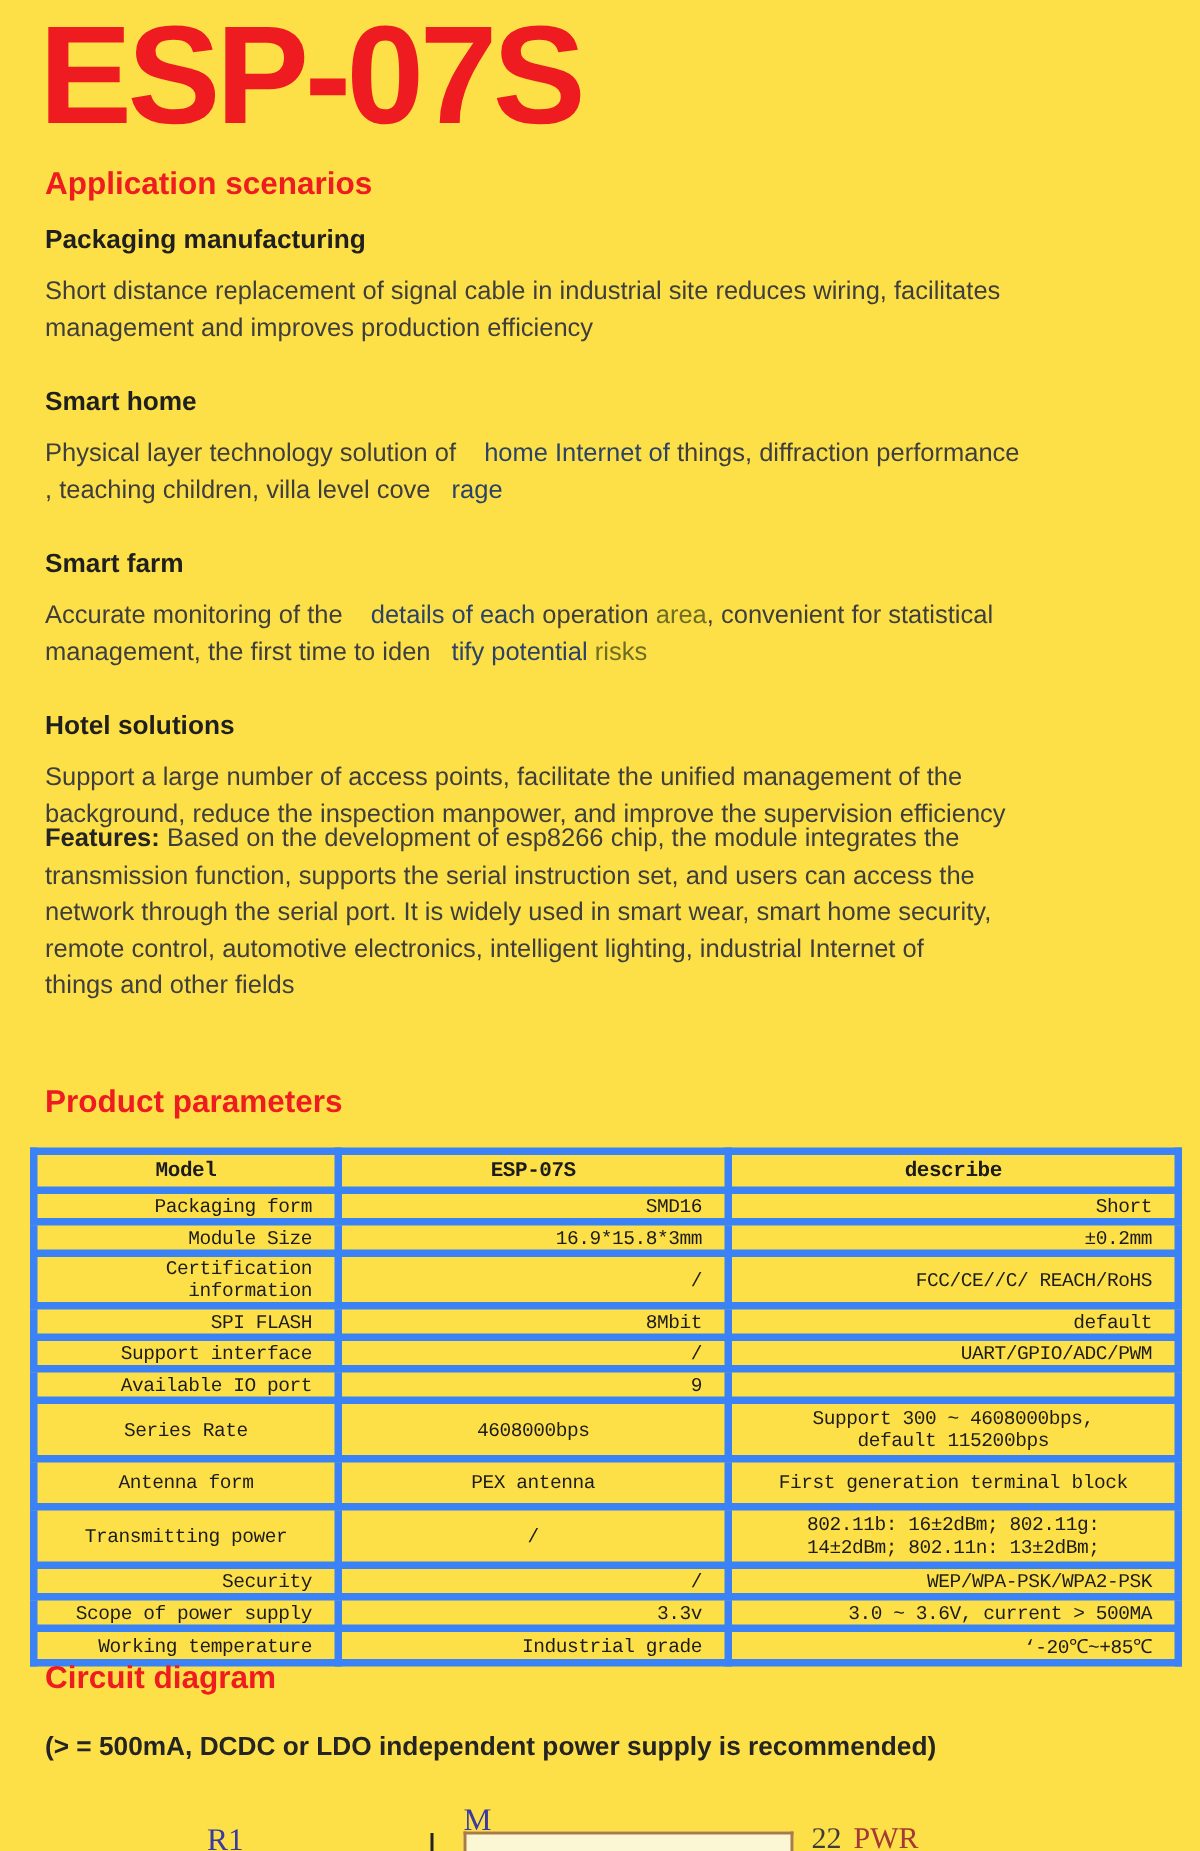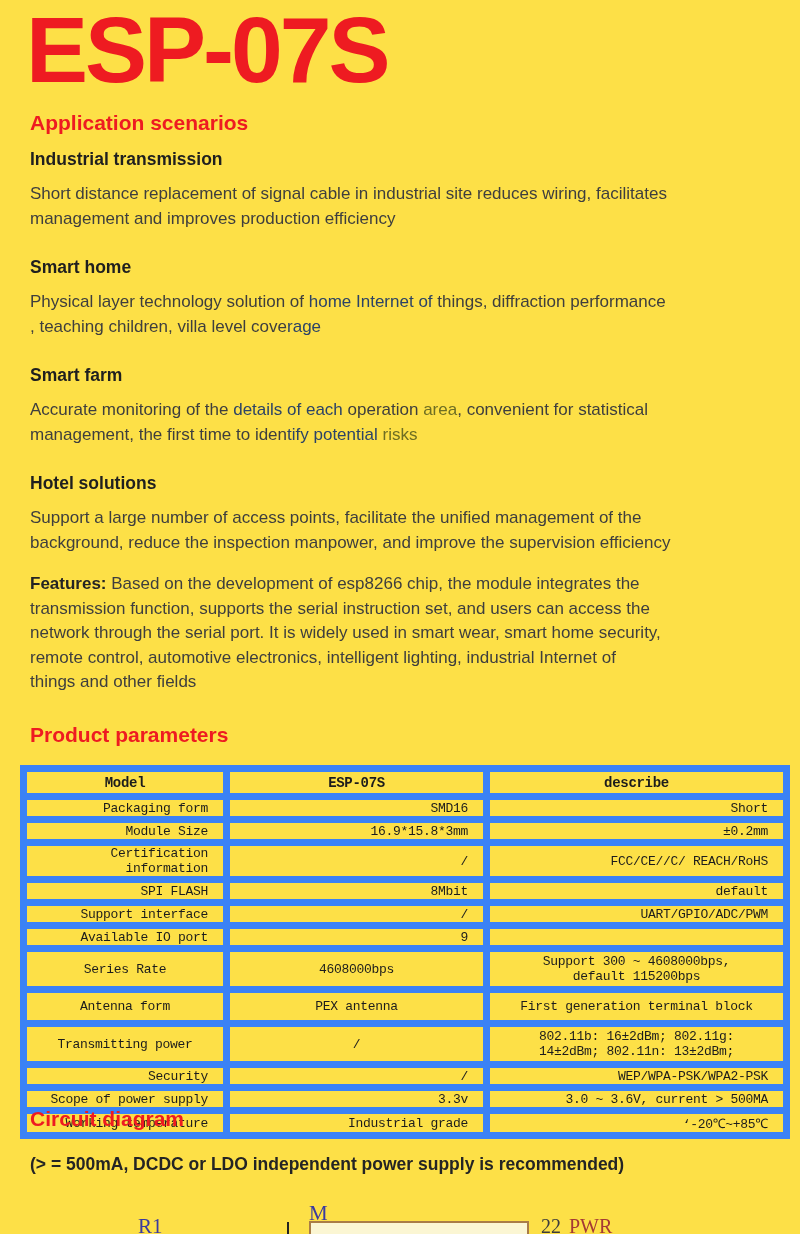--- a/index.html
+++ b/index.html
@@ -31,33 +31,33 @@
     color:#1f1f1f;line-height:22px;
   }
   
   .para{
     left:30px;width:748px;
     font-size:17px;line-height:24.5px;
     color:#3e3e3e;
     white-space:pre-wrap;
   }
   .para .ink{color:#3e3e3e;text-align:right;}
-  .para .blue{color:#2c4366;}
+  .para .blue{color:#2c4366;margin-left:14px;}
   .para .olive{color:#6e6e23;}
   .para b{color:#242424;}
   
   .params-table{
     left:20px;top:765px;width:763px;
     border-collapse:collapse;
     table-layout:fixed;
     font-family:"Liberation Mono","DejaVu Sans Mono",monospace;
     font-size:13px;color:#1c1c1c;
   }
   .params-table td,.params-table th{
-    border:7px solid #3b82f6;
+    border:5px solid #3b82f6;
     padding:0 15px;
     text-align:center;
     vertical-align:middle;
     white-space:pre-line;
     overflow:hidden;
     letter-spacing:-0.3px;
   }
   .params-table{border:2px solid #1a1a1a;}
   .params-table th{font-size:14px;font-weight:bold;height:21px;}
   .params-table tr.std td{height:16px;text-align:right;}
@@ -82,37 +82,37 @@
 </style>
 </head>
 <body>
 
 <div class="page">
 
   <div class="abs big-title">ESP-07S</div>
 
   <div class="abs red-h" style="top:110px">Application scenarios</div>
 
-  <div class="abs sub-h" style="top:148px">Industrial transmission</div>
+  <div class="abs sub-h" style="top:148px">Packaging manufacturing</div>
   <div class="abs para" style="top:182px"><span class="ink">Short distance replacement of signal cable in industrial site reduces wiring, facilitates
 management and improves production efficiency</span></div>
 
   <div class="abs sub-h" style="top:256px">Smart home</div>
   <div class="abs para" style="top:290px"><span class="ink">Physical layer technology solution of </span><span class="blue">home Internet of</span><span class="ink"> things, diffraction performance
 , teaching children, villa level cove</span><span class="blue">rage</span></div>
 
   <div class="abs sub-h" style="top:364px">Smart farm</div>
   <div class="abs para" style="top:398px"><span class="ink">Accurate monitoring of the </span><span class="blue">details of each</span><span class="ink"> operation </span><span class="olive">area</span><span class="ink">, convenient for statistical
 management, the first time to iden</span><span class="blue">tify potential</span><span class="ink"> </span><span class="olive">risks</span></div>
 
   <div class="abs sub-h" style="top:472px">Hotel solutions</div>
   <div class="abs para" style="top:506px"><span class="ink">Support a large number of access points, facilitate the unified management of the
 background, reduce the inspection manpower, and improve the supervision efficiency</span></div>
 
-  <div class="abs para" style="top:572px"><b>Features:</b><span><span class="ink"> Based on the development of esp8266 chip, the module integrates the
+  <div class="abs para" style="top:547px"><b>Features:</b><span><span class="ink"> Based on the development of esp8266 chip, the module integrates the
 transmission function, supports the serial instruction set, and users can access the
 network through the serial port. It is widely used in smart wear, smart home security,
 remote control, automotive electronics, intelligent lighting, industrial Internet of
 things and other fields</span></span></div>
 
   <div class="abs red-h" style="top:722px">Product parameters</div>
 
   <table class="abs params-table">
     <colgroup>
         <col style="width:203px">

